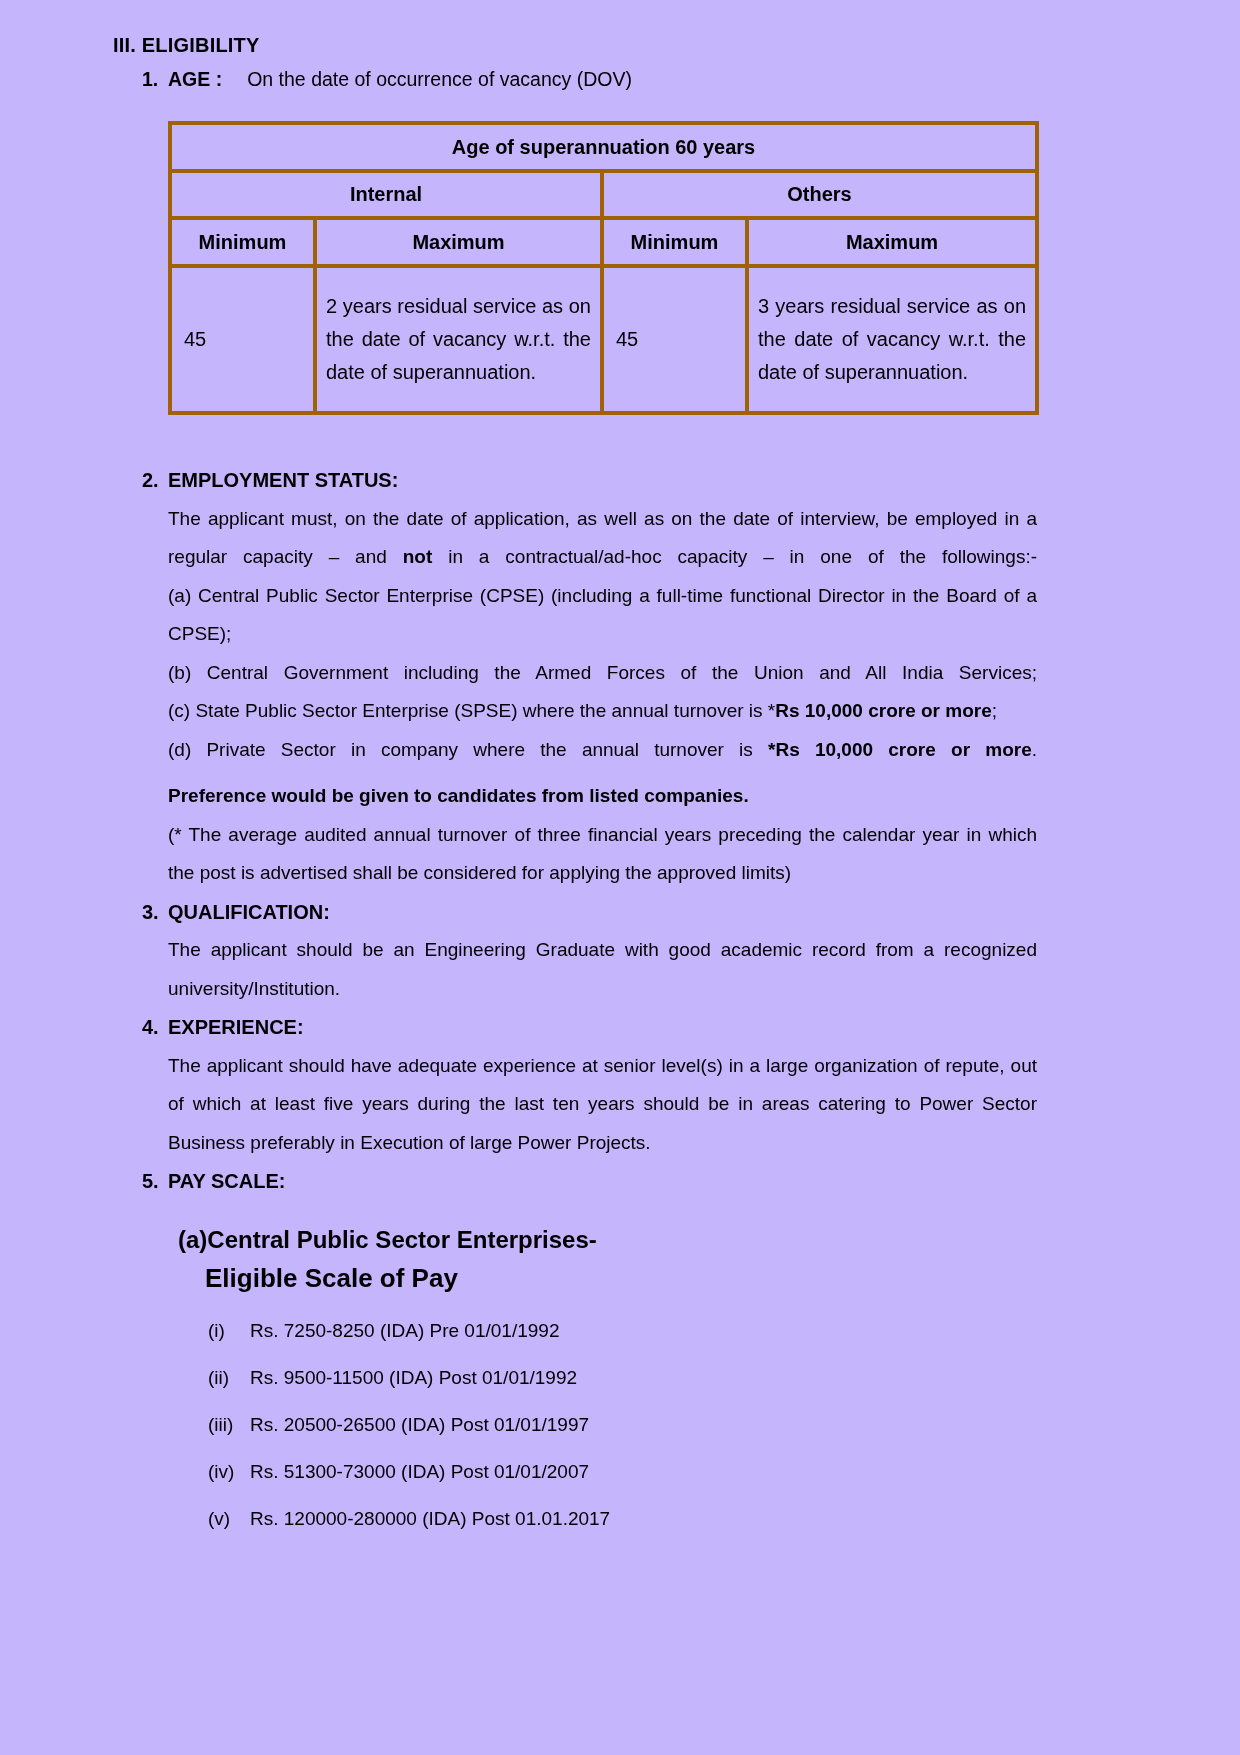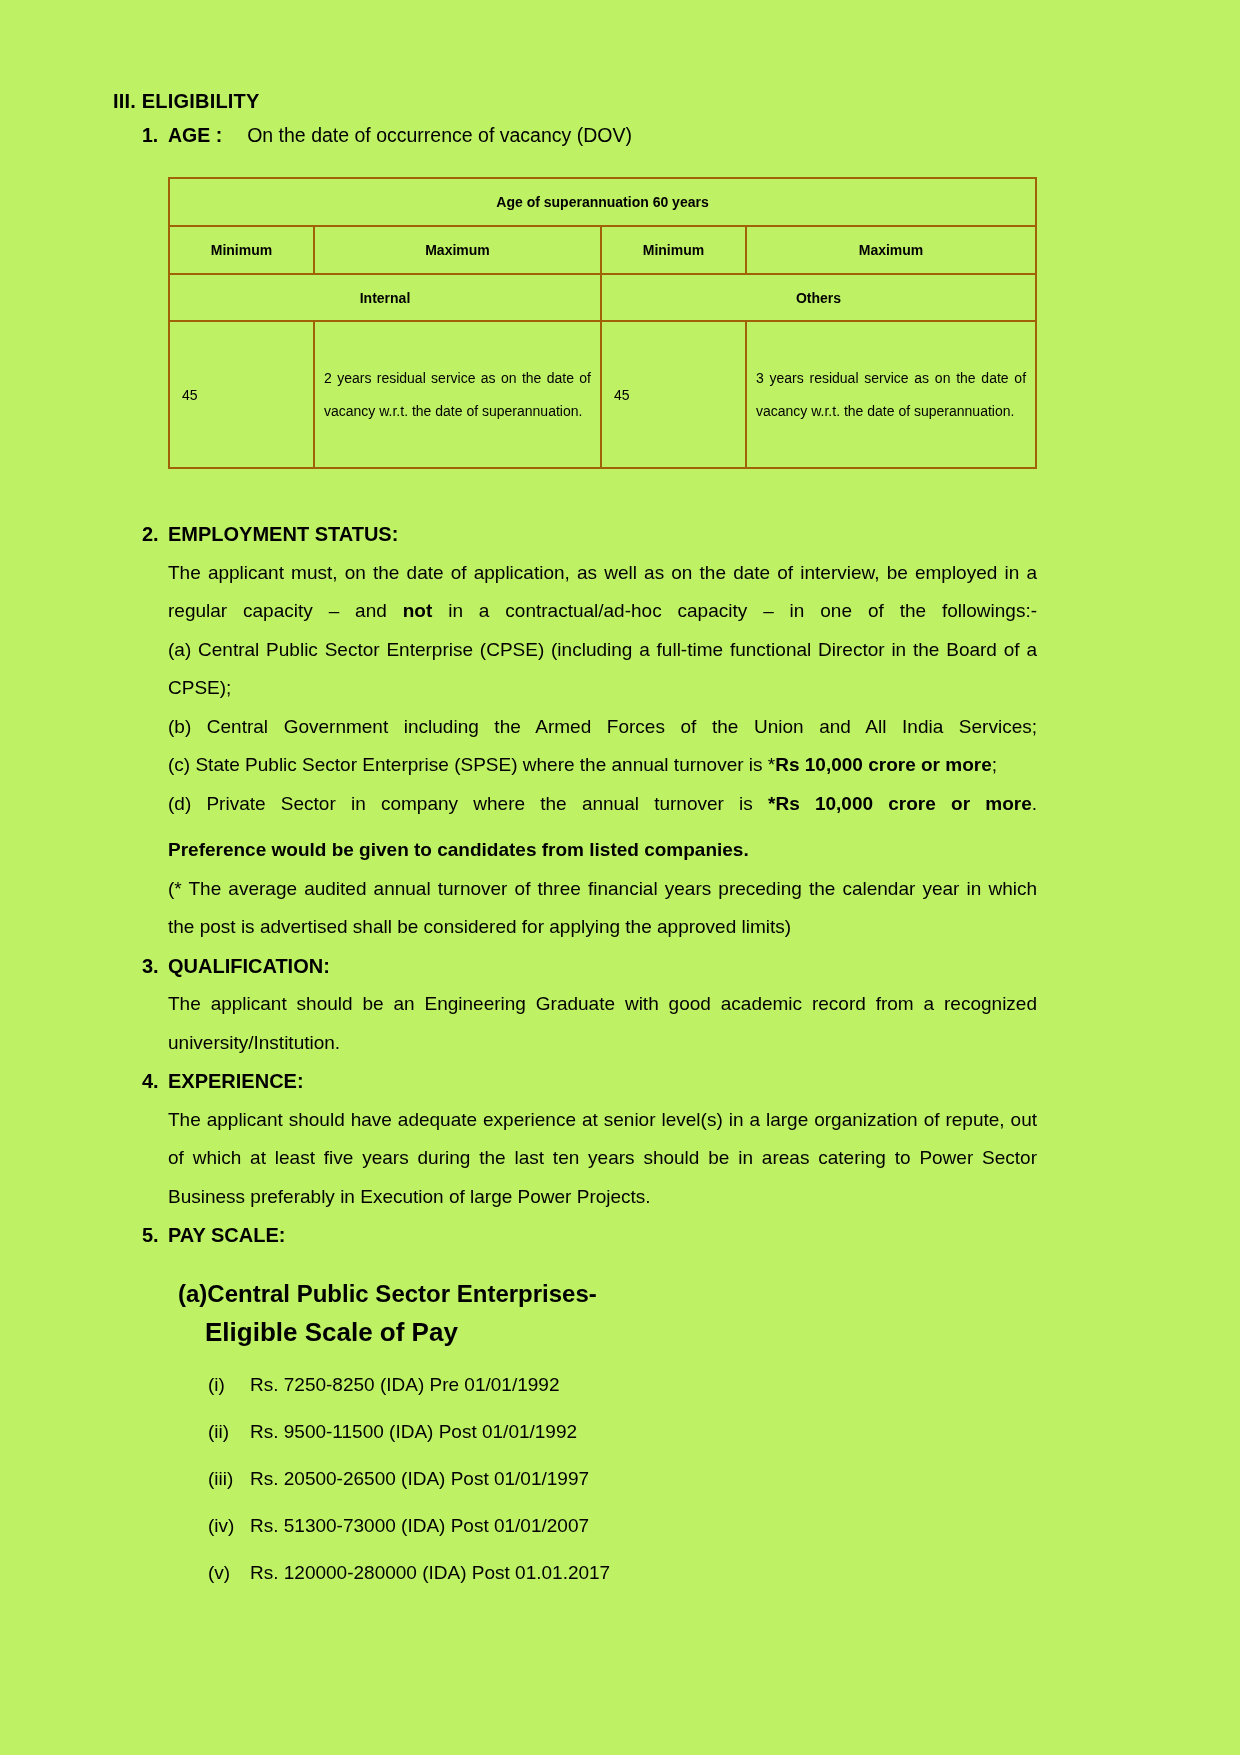--- a/index.html
+++ b/index.html
@@ -6,22 +6,22 @@
   html, body { background: #ffffff; }
   body {
     width: 1240px;
     font-family: "Liberation Sans", sans-serif;
     color: #000000;
   }
   .page {
     position: relative;
     width: 1240px;
     height: 1755px;
-    background: #bef264;
-    padding-top: 88px;
+    background: #c4b5fd;
+    padding-top: 32px;
     overflow: hidden;
   }
   
   .main-heading {
     margin-left: 113px;
     font-size: 20px;
     line-height: 26px;
     font-weight: 700;
     letter-spacing: 0.2px;
   }
@@ -37,22 +37,22 @@
   .age-line .txt { margin-left: 25px; font-weight: 400; }
 
   
   table.age-table {
     margin: 30px 0 0 168px;
     width: 867px;
     border-collapse: collapse;
     table-layout: fixed;
   }
   table.age-table td {
-    border: 2px solid #a16207;
-    font-size: 14px;
+    border: 4px solid #a16207;
+    font-size: 20px;
     color: #000;
   }
   td.t-title  { height: 48px; text-align: center; font-weight: 700; font-size: 19.5px; }
   td.t-group  { height: 47px; text-align: center; font-weight: 700; font-size: 19.5px; }
   td.t-col    { height: 48px; text-align: center; font-weight: 700; font-size: 19.5px; }
   tr.t-data td { height: 147px; vertical-align: middle; padding: 6px 9px; }
   tr.t-data td.min-cell { padding-left: 12px; }
   tr.t-data td.max-cell { text-align: justify; line-height: 33px; }
 
   
@@ -119,28 +119,28 @@
       <col style="width:145px">
         <col style="width:287px">
         <col style="width:145px">
         <col style="width:290px">
     </colgroup>
     <tbody>
       <tr>
         <td class="t-title" colspan="4">Age of superannuation 60 years</td>
       </tr>
       <tr>
+        <td class="t-group" colspan="2">Internal</td>
+        <td class="t-group" colspan="2">Others</td>
+      </tr>
+      <tr>
         <td class="t-col">Minimum</td>
         <td class="t-col">Maximum</td>
         <td class="t-col">Minimum</td>
         <td class="t-col">Maximum</td>
-      </tr>
-      <tr>
-        <td class="t-group" colspan="2">Internal</td>
-        <td class="t-group" colspan="2">Others</td>
       </tr>
       <tr class="t-data">
         <td class="min-cell">45</td>
         <td class="max-cell">2 years residual service as on the date of vacancy w.r.t. the date of superannuation.</td>
         <td class="min-cell">45</td>
         <td class="max-cell">3 years residual service as on the date of vacancy w.r.t. the date of superannuation.</td>
       </tr>
     </tbody>
   </table>
 

